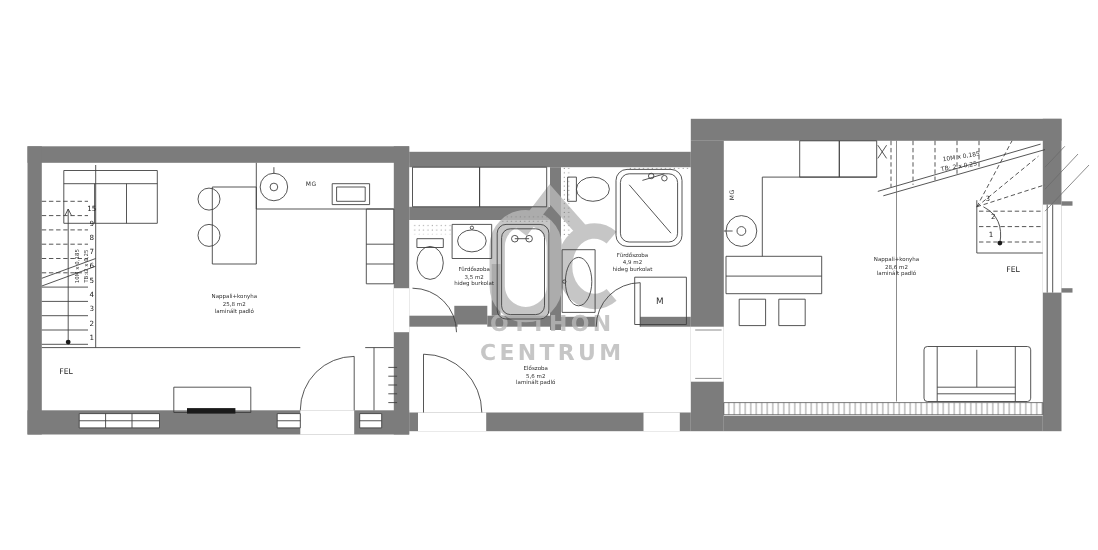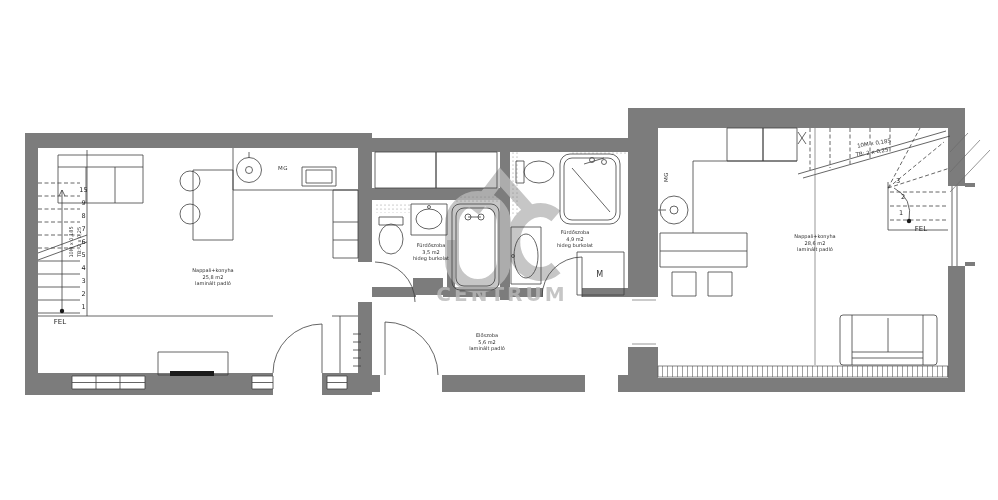--- a/index.html
+++ b/index.html
@@ -12,21 +12,21 @@
   .s2{stroke:#6a6a6a;stroke-width:.7;fill:none;}
   .dash{stroke-dasharray:4 2.5;}
   .w{fill:#ffffff;stroke:none;}
   .wf{fill:#ffffff;stroke:#3f3f3f;stroke-width:.8;}
   .dk{fill:#1a1a1a;stroke:none;}
   .gy{fill:var(--wall,#7c7c7c);stroke:none;}
   .dots{fill:url(#dots);stroke:none;}
   .hatchband{fill:url(#hatch);stroke:#555;stroke-width:.7;}
   .rlabel{position:absolute;z-index:4;transform:translate(-50%,-50%);text-align:center;
           font-size:5px;line-height:1.3;color:#2e2e2e;white-space:nowrap;}
-  .fel{position:absolute;z-index:4;transform:translate(-50%,-50%);font-size:7px;color:#1d1d1d;}
+  .fel{position:absolute;z-index:4;transform:translate(-50%,-50%);font-size:7px;color:#1d1d1d;margin-top:16px;}
   .stepnum{position:absolute;z-index:4;transform:translate(-50%,-50%);font-size:6.5px;color:#222;}
   .note{position:absolute;z-index:4;transform:translate(-50%,-50%);font-size:5px;color:#333;white-space:nowrap;}
   .note.vert{transform:translate(-50%,-50%) rotate(-90deg);}
   .note.tilt{transform:translate(-50%,-50%) rotate(-9deg);font-size:5.5px;}
   .appl{position:absolute;z-index:4;transform:translate(-50%,-50%);font-size:5.5px;color:#333;letter-spacing:.5px;}
   .appl.vert{transform:translate(-50%,-50%) rotate(-90deg);}
   .appl.big{font-size:8px;}
   .watermark{position:absolute;inset:0;z-index:2;opacity:.8;}
   .wm-stroke{fill:none;stroke:var(--wm,#b9b9b9);}
   .wm-text{position:absolute;transform:translate(-50%,-50%);color:var(--wm,#b9b9b9);
@@ -55,21 +55,22 @@
   <div class="wall" style="left:628px;top:128px;width:30px;height:264px"></div>
   <div class="wall" style="left:948px;top:108px;width:17px;height:284px"></div>
   <div class="wall" style="left:658px;top:378px;width:290px;height:14px"></div>
 
   <div class="watermark">
     <svg width="998" height="500">
       <rect x="452" y="198" width="52" height="88" rx="26" class="wm-stroke" stroke-width="14"></rect>
       <path d="M 556,216 A 27,32 0 1 0 556,268" class="wm-stroke" stroke-width="14"></path>
       <polyline points="474,211 500,177 531,212" class="wm-stroke" stroke-width="12"></polyline>
     </svg>
-    <div class="wm-text" style="left:502px;top:294px">CENTRUM</div>
+    <div class="wm-text" style="left:502px;top:294px">OTTHON</div>
+    <div class="wm-text" style="left:502px;top:320px">CENTRUM</div>
   </div>
 
   <svg class="lines" width="998" height="500">
     <defs>
       <pattern id="dots" width="4" height="4" patternUnits="userSpaceOnUse">
         <circle cx="1" cy="1" r=".5" fill="#777"></circle>
       </pattern>
       <pattern id="hatch" width="5" height="12" patternUnits="userSpaceOnUse">
         <line x1="2.5" y1="0" x2="2.5" y2="12" stroke="#888" stroke-width=".8"></line>
       </pattern>

